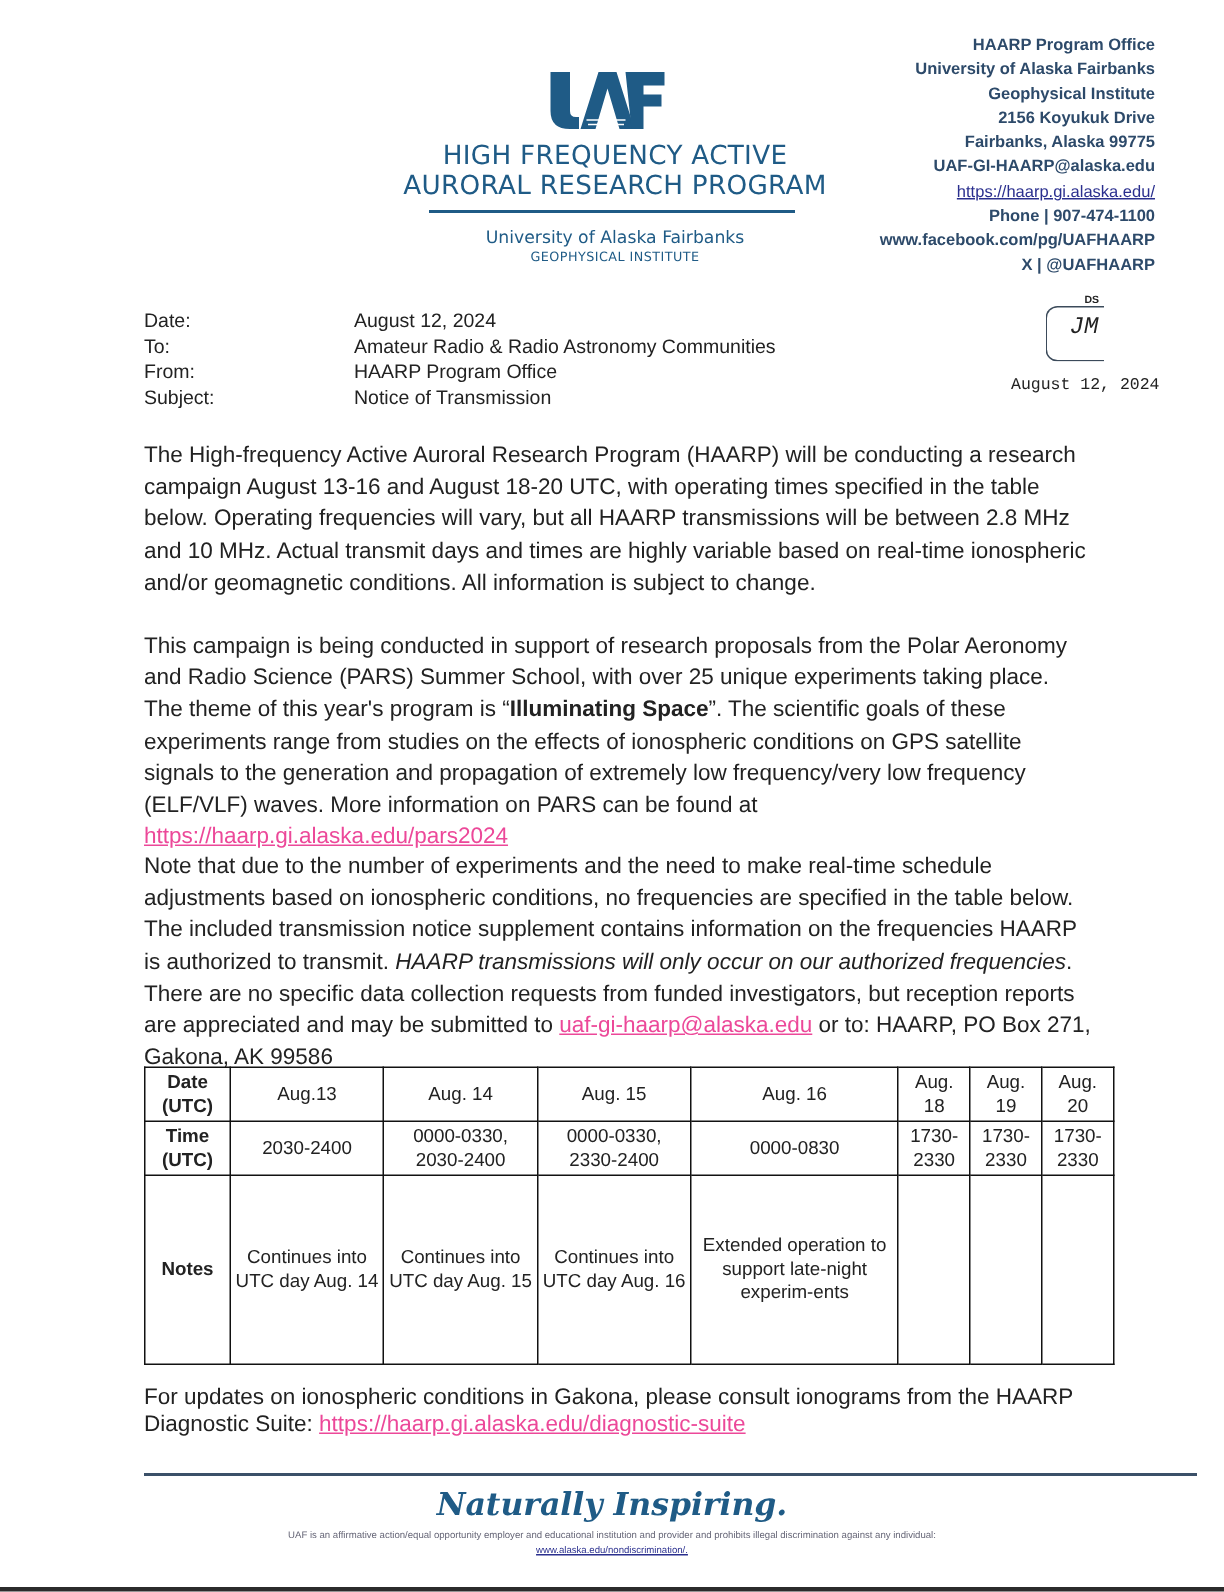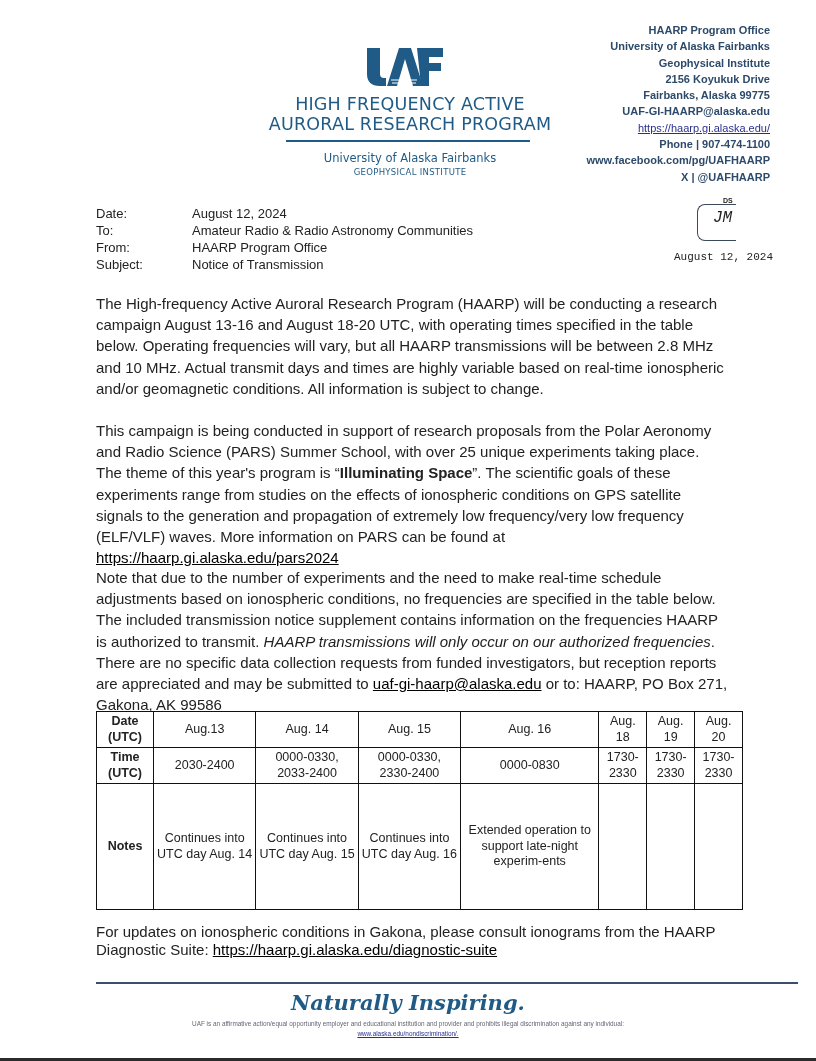--- a/index.html
+++ b/index.html
@@ -28,34 +28,34 @@
     color: #1f5b86; font-size: 8.5px; letter-spacing: 0.3px; font-family: "DejaVu Sans", sans-serif;
   }
   
   .addr {
     right: 46px; top: 22px; text-align: right; color: #2d4a6a;
     font-size: 11px; font-weight: bold; line-height: 16.3px;
   }
   .addr a { color: #2a2f8e; font-weight: normal; text-decoration: underline; }
   
   .memo { left: 96px; top: 205px; font-size: 13px; line-height: 17px; color: #222; }
-  .memo .row { display: flex; }
+  .memo .row { display: flex; gap: 44px; }
   .memo .lbl { width: 96px; }
   
   .sig-box {
     left: 697px; top: 204px; width: 38px; height: 35px;
     border-left: 1.5px solid #3b4a5a; border-top: 1.5px solid #3b4a5a;
     border-bottom: 1.5px solid #3b4a5a; border-radius: 8px 0 0 8px;
   }
   .sig-ds { left: 722px; top: 197px; font-size: 7px; font-weight: bold; background:#fff; padding: 0 1px; }
   .sig-mark { left: 713px; top: 209px; font-family: Liberation Mono, monospace; font-style: italic; font-size: 16px; color:#222; }
   .sig-date { left: 674px; top: 251px; font-family: "Liberation Mono", monospace; font-size: 11px; color:#222; }
   
   .para { left: 96px; width: 632px; font-size: 15px; line-height: 21.2px; color: #222; }
-  .para a { color: #000000; text-decoration: underline; }
+  .para a { color: #ec4899; text-decoration: underline; }
   .p1 { top: 293px; }
   .p2 { top: 420px; }
   .p3 { top: 567px; }
   .p4 { top: 923px; line-height: 18px; }
   
   table.sched {
     position: absolute; left: 96px; top: 711px; width: 647px;
     border-collapse: collapse; font-size: 12.5px; color: #222;
   }
   table.sched td {
@@ -153,21 +153,21 @@
     <td>Aug. 14</td>
     <td>Aug. 15</td>
     <td>Aug. 16</td>
     <td>Aug. 18</td>
     <td>Aug. 19</td>
     <td>Aug. 20</td>
   </tr>
   <tr class="r2">
     <td class="head">Time (UTC)</td>
     <td>2030-2400</td>
-    <td>0000-0330, 2033-2400</td>
+    <td>0000-0330, 2030-2400</td>
     <td>0000-0330, 2330-2400</td>
     <td>0000-0830</td>
     <td>1730-2330</td>
     <td>1730-2330</td>
     <td>1730-2330</td>
   </tr>
   <tr class="r3">
     <td class="head">Notes</td>
     <td>Continues into UTC day Aug. 14</td>
     <td>Continues into UTC day Aug. 15</td>

